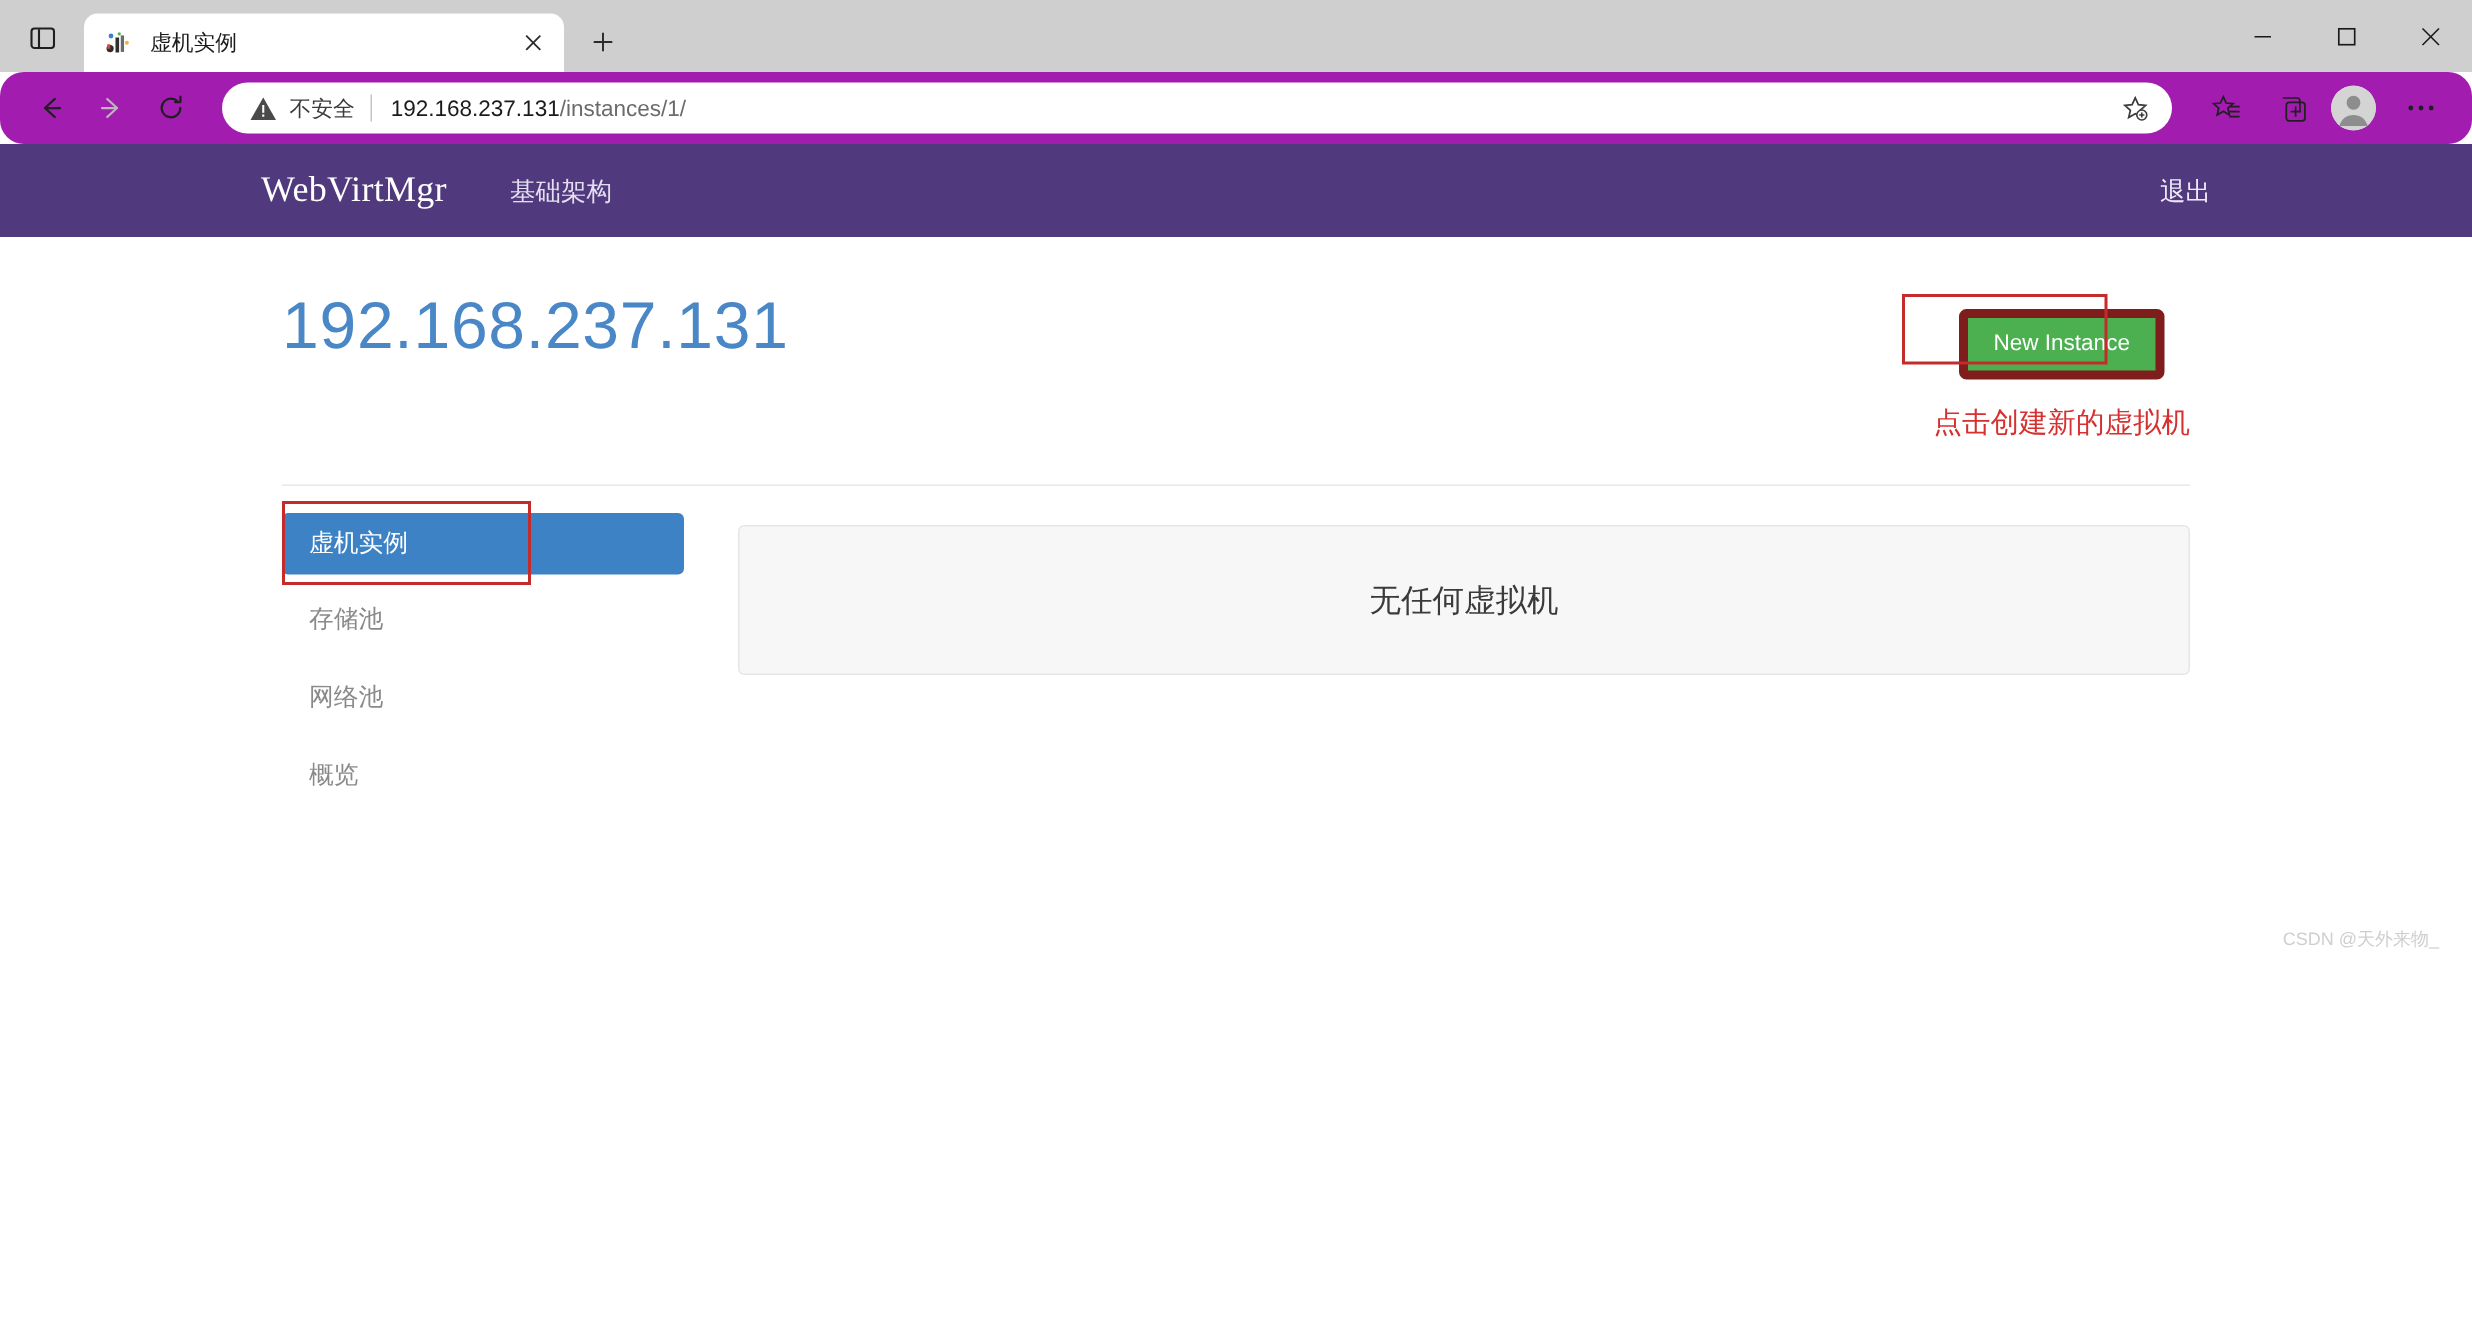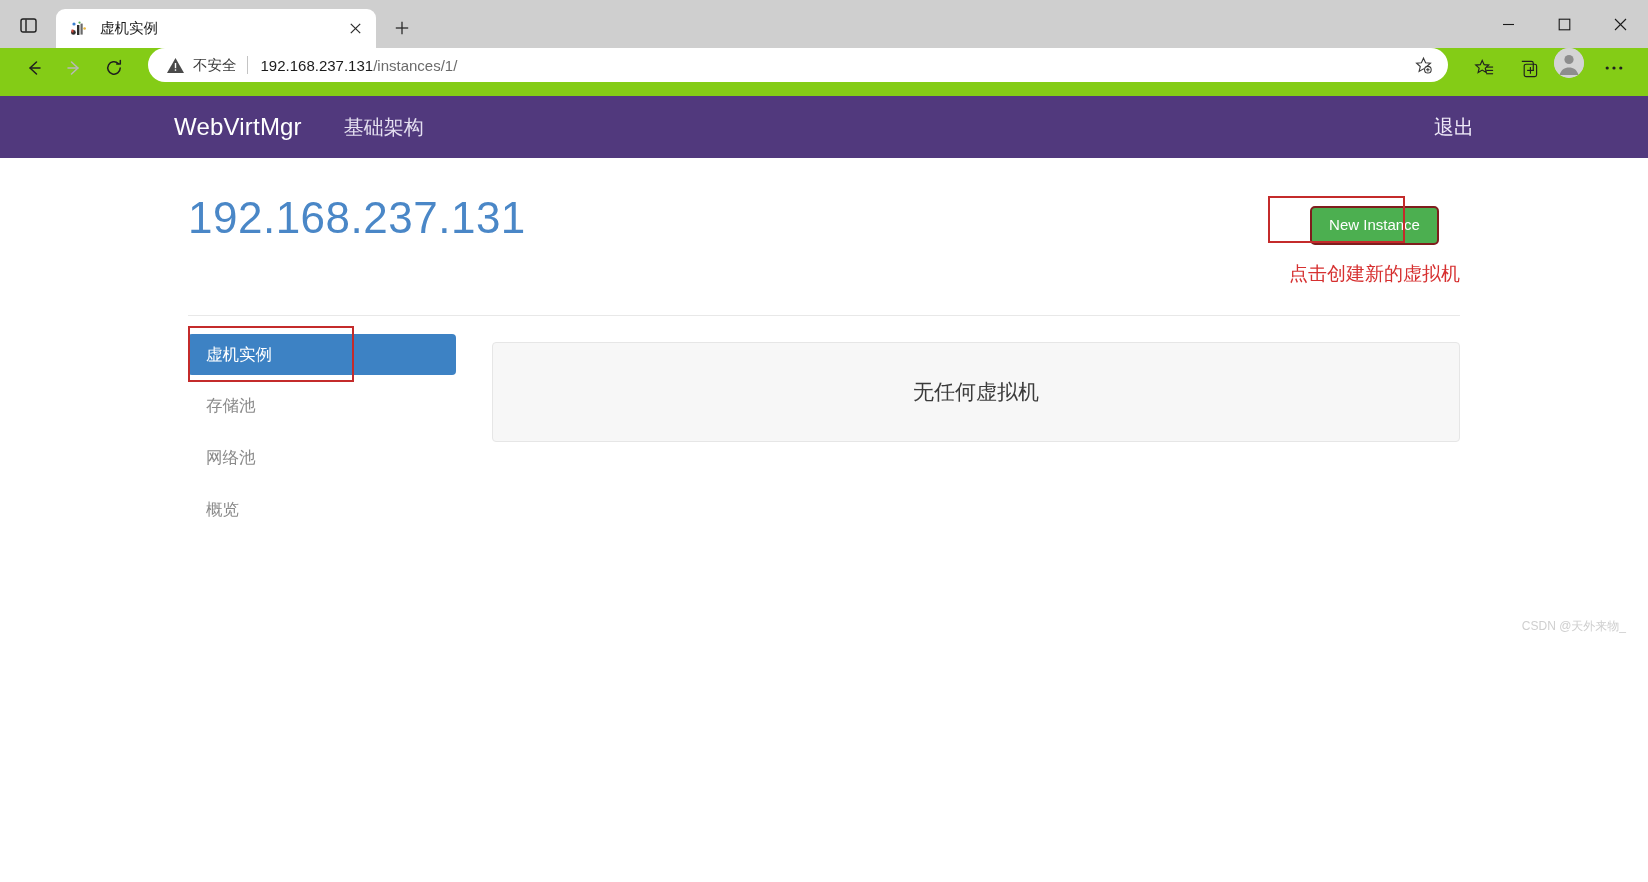--- a/index.html
+++ b/index.html
@@ -95,26 +95,27 @@
   }
   .win-btn {
     width: 56px; height: 48px;
     display: flex; align-items: center; justify-content: center;
     color: #1a1a1a;
   }
 
   
   .toolbar {
     height: 48px;
-    background: #84cc16;
-    display: flex;
-    align-items: flex-start;
+    background: #a21caf;
+    display: flex;
+    align-items: center;
     padding: 0 14px;
     flex: 0 0 48px;
     position: relative;
+    border-radius: 16px;
   }
   .nav-btn {
     width: 40px; height: 40px;
     display: flex; align-items: center; justify-content: center;
     border-radius: 50%;
     color: #1f1f1f;
     flex: 0 0 40px;
   }
   .nav-btn.disabled { color: #b9b9b9; }
 
@@ -188,31 +189,32 @@
     display: flex;
     align-items: center;
     padding: 0 28px;
   }
   .navbar-inner {
     width: 1300px;
     margin: 0 auto;
     display: flex;
     align-items: center;
     height: 100%;
+    font-family: Liberation Serif, serif;
   }
   .brand {
     color: #ffffff;
     font-size: 24px;
     font-weight: 400;
     letter-spacing: 0.2px;
     margin-right: 42px;
   }
   .nav-link {
     color: #e4dff0;
-    font-size: 20px;
+    font-size: 17px;
     margin-right: 28px;
   }
   .nav-right { margin-left: auto; }
   .nav-right .nav-link { margin-right: 0; color: #efeaf8; }
 
   .container {
     width: 1300px;
     margin: 0 auto;
     padding: 0 14px;
     position: relative;
@@ -232,21 +234,21 @@
     letter-spacing: 0.5px;
   }
   .head-right {
     margin-left: auto;
     position: relative;
     padding-top: 10px;
     text-align: center;
   }
   .btn-new-instance {
     background: #4caf50;
-    border: 2px solid #7f1d1d;
+    border: 6px solid #7f1d1d;
     border-radius: 5px;
     color: #ffffff;
     font-size: 15px;
     padding: 9px 17px;
     display: inline-block;
     line-height: 1.1;
   }
   .annot-box-btn {
     position: absolute;
     left: -21px;

